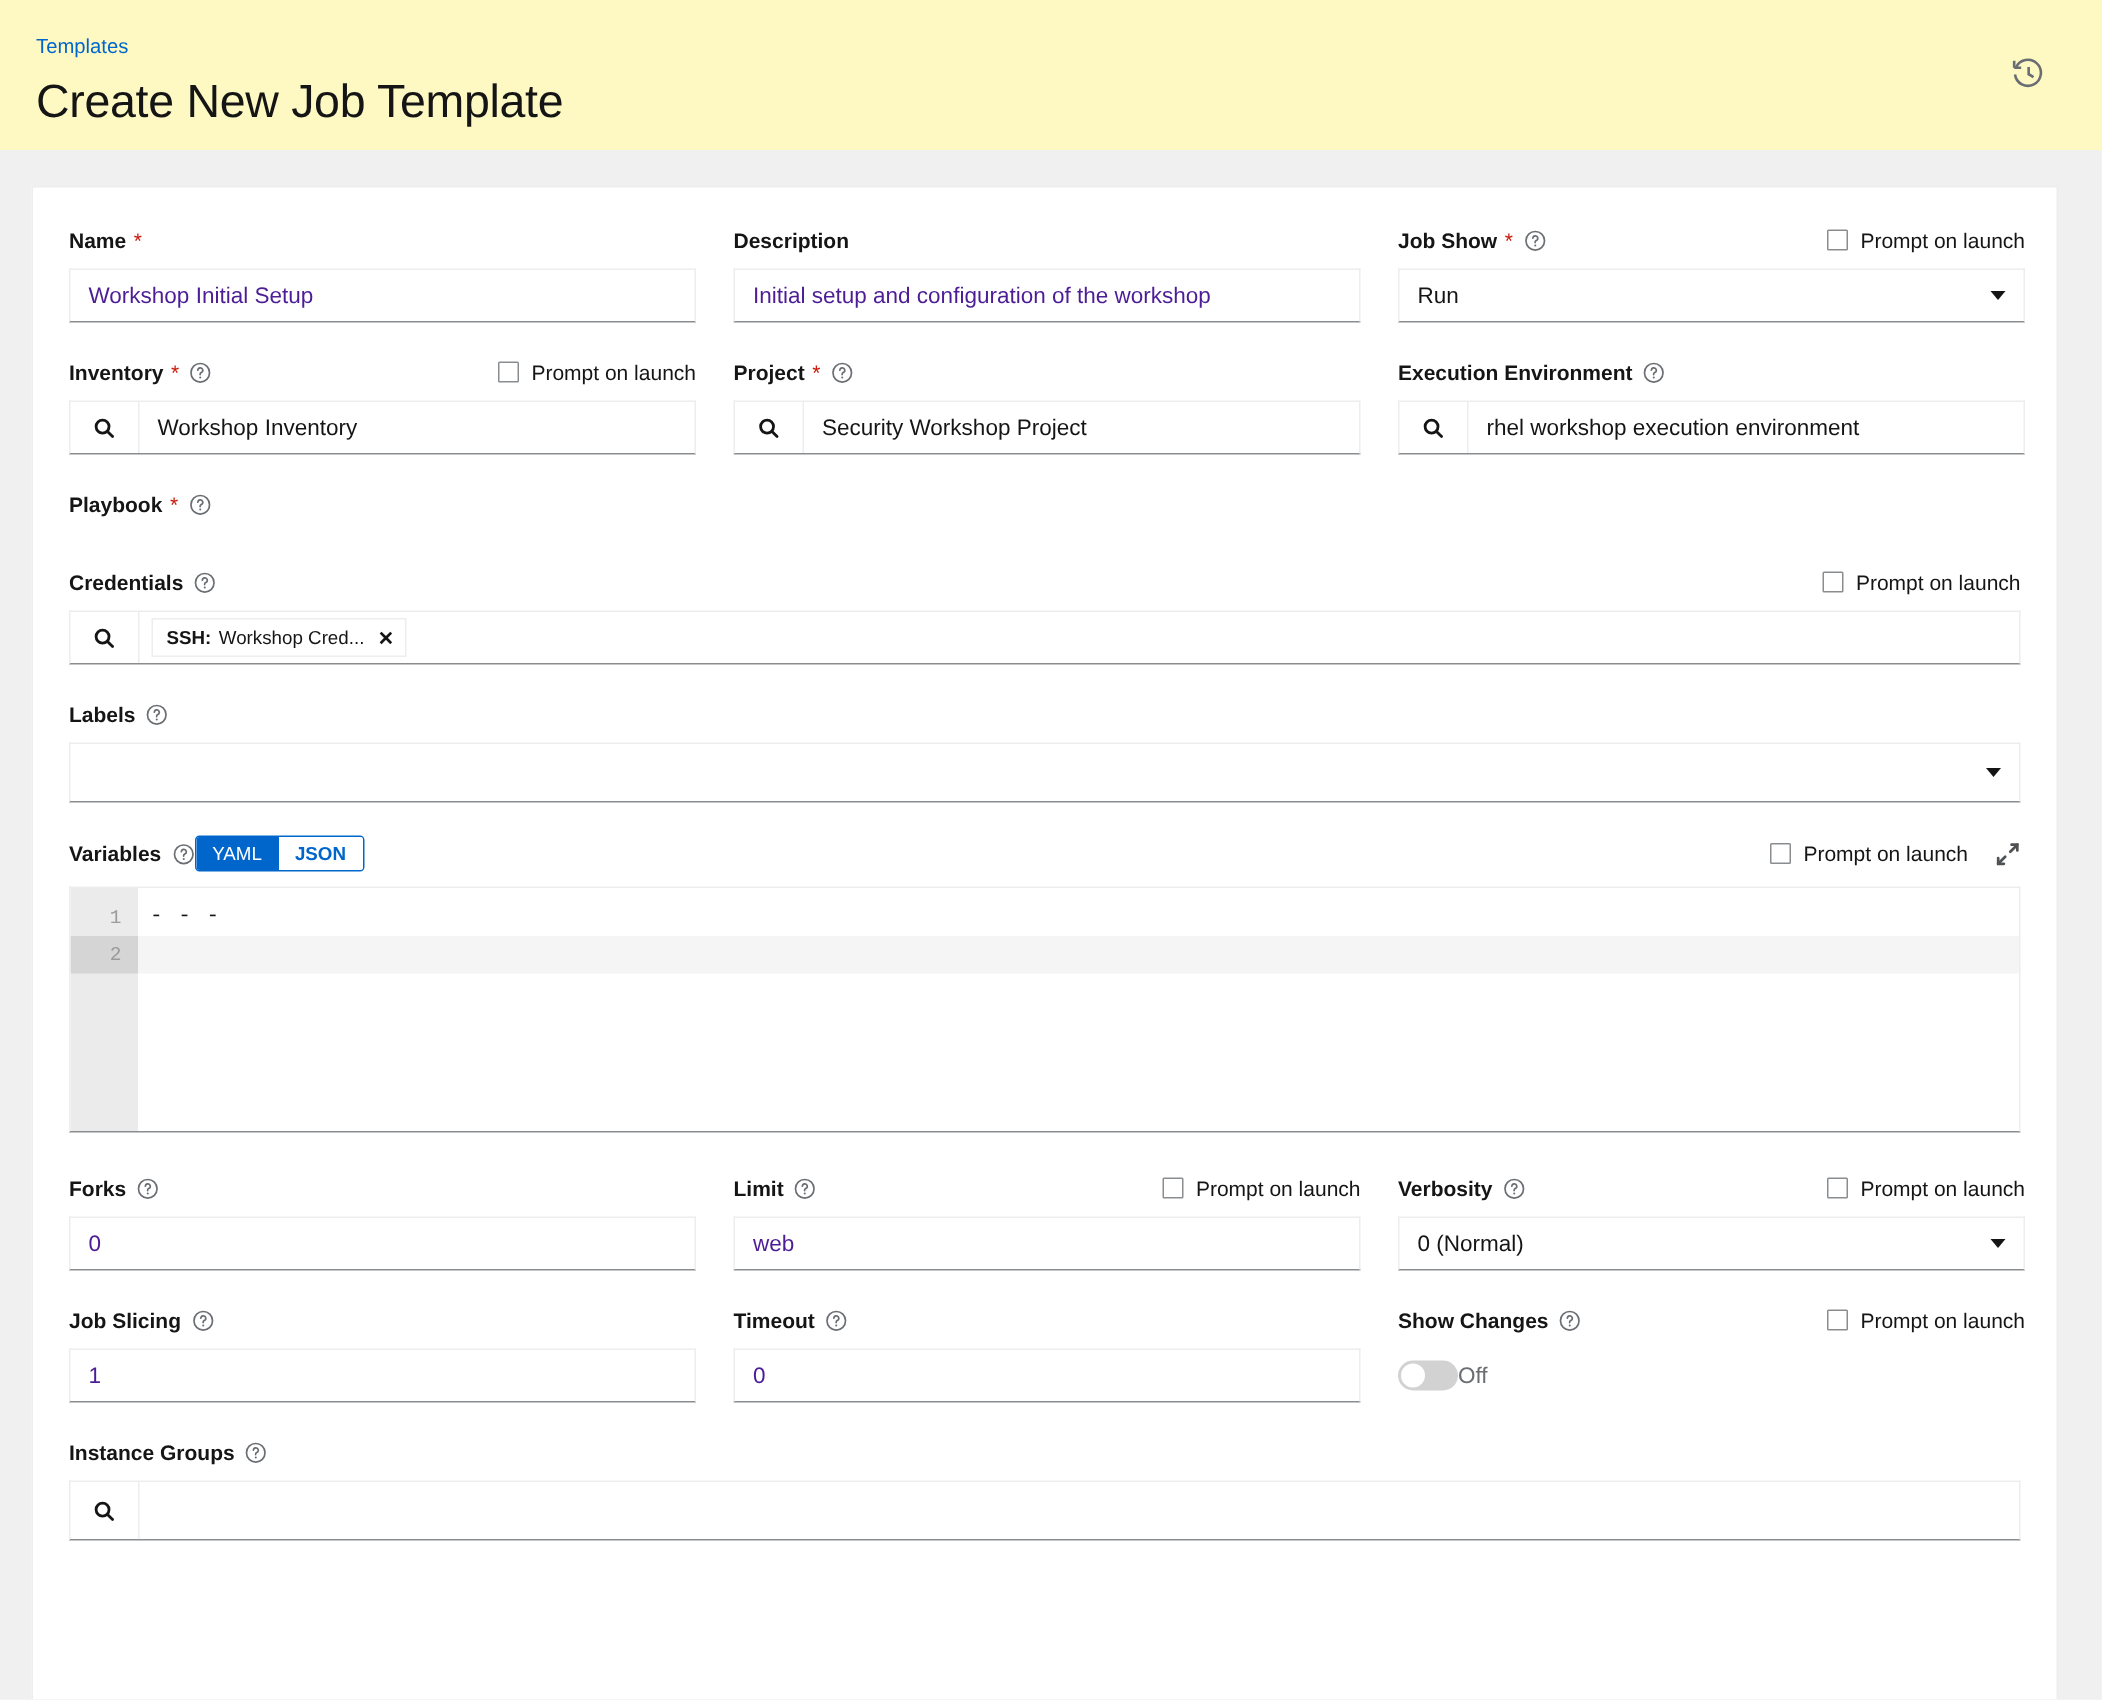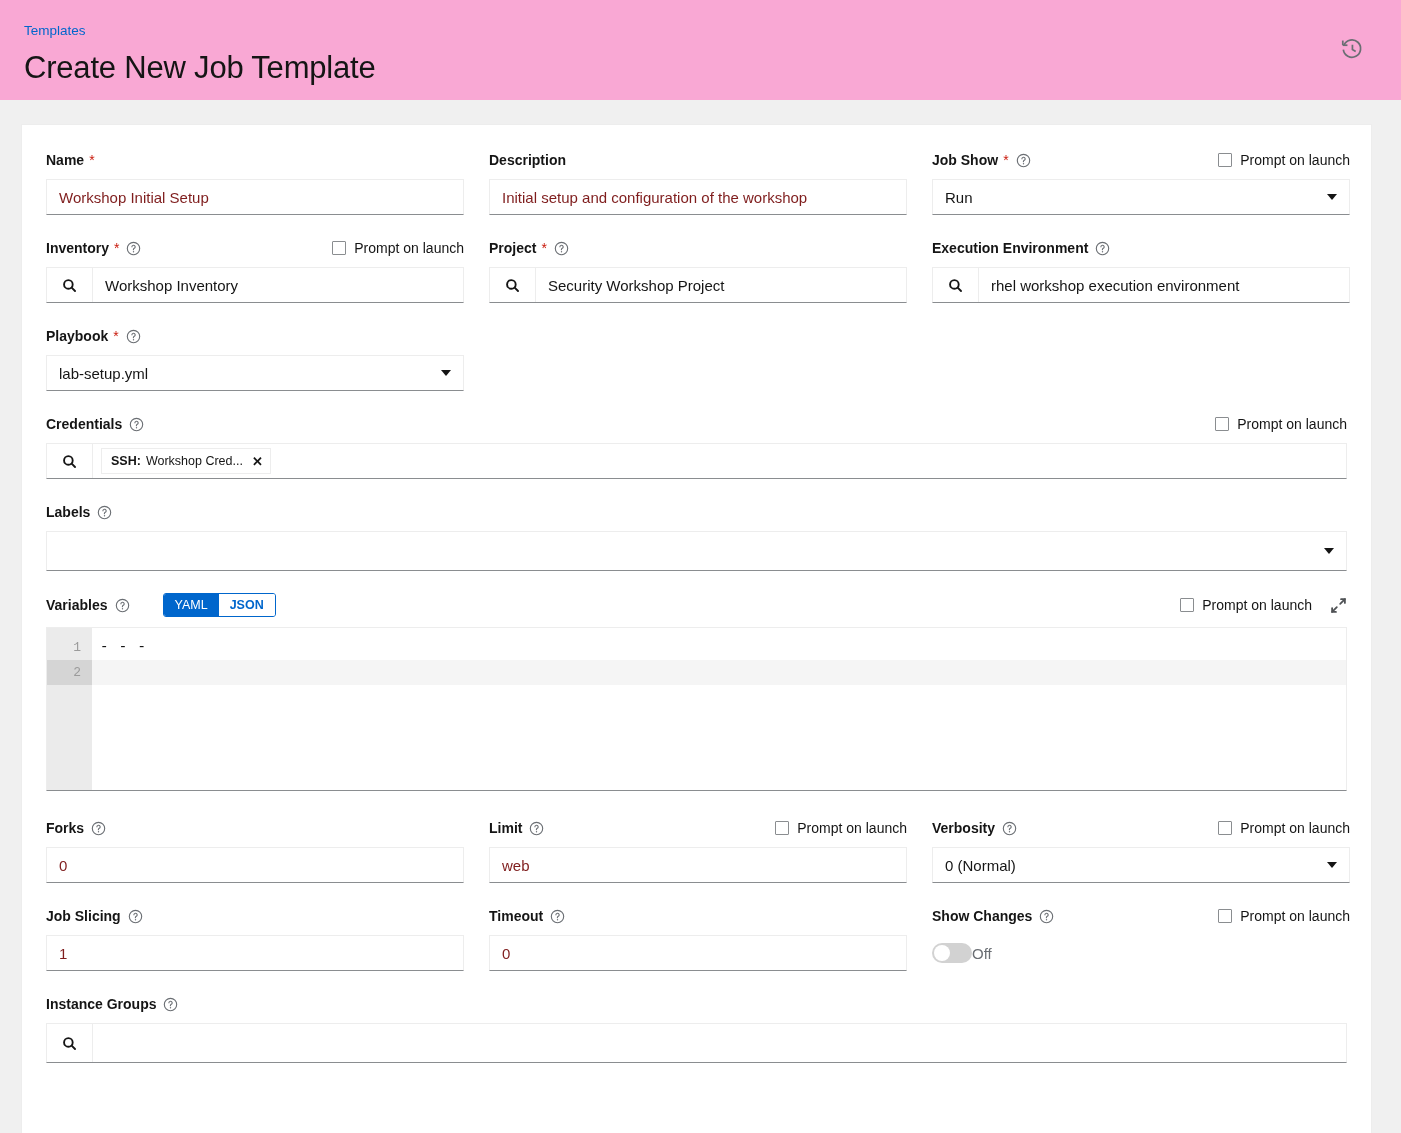--- a/index.html
+++ b/index.html
@@ -6,21 +6,21 @@
   html, body {
     margin: 0; padding: 0;
     width: 1401px; height: 1133px;
     background: #f0f0f0;
     font-family: "Liberation Sans", sans-serif;
     -webkit-font-smoothing: antialiased;
   }
 
   
   .page-header {
-    background: #f9a8d4;
+    background: #fef9c3;
     height: 100px;
     padding: 22px 24px 0 24px;
     position: relative;
   }
   .breadcrumb {
     font-size: 13.5px;
     color: #0066cc;
     line-height: 1.3;
     cursor: pointer;
   }
@@ -118,21 +118,21 @@
   
   .inp {
     height: 36px;
     border: 1px solid #ededed;
     border-bottom: 1px solid #8a8d90;
     background: #fff;
     display: flex;
     align-items: center;
     padding: 0 12px;
     font-size: 15px;
-    color: #7f1d1d;
+    color: #4c1d95;
     width: 100%;
   }
 
   
   .lookup {
     display: flex;
     align-items: stretch;
     border: 1px solid #ededed;
     border-bottom: 1px solid #8a8d90;
     background: #fff;
@@ -210,21 +210,21 @@
     width: 0; height: 0;
     border-left: 5px solid transparent;
     border-right: 5px solid transparent;
     border-top: 6px solid #151515;
   }
   .sel.empty { justify-content: flex-end; }
 
   
   .vartoggle {
     display: inline-flex;
-    margin-left: 33px;
+    margin-left: 0;
     border: 1px solid #0066cc;
     border-radius: 3px;
     overflow: hidden;
     height: 24px;
   }
   .vartoggle span {
     display: inline-flex;
     align-items: center;
     padding: 0 11px;
     font-size: 12.5px;
@@ -441,24 +441,20 @@
         <span class="flabel">Playbook</span>
         <span class="req">*</span>
         <span class="help-ico">
           <svg viewBox="0 0 16 16" width="15" height="15" fill="none" stroke="currentColor" stroke-width="1.2">
             <circle cx="8" cy="8" r="6.6"></circle>
             <path d="M6.3 6.2a1.75 1.75 0 1 1 2.3 1.7c-.5.2-.7.6-.7 1.1v.3" stroke-linecap="round"></path>
             <circle cx="8" cy="11.4" r="0.75" fill="currentColor" stroke="none"></circle>
           </svg>
         </span>
       </div>
-      <div class="sel">
-        <span>lab-setup.yml</span>
-        <span class="caret"></span>
-      </div>
     </div>
     <div class="col"></div>
     <div class="col"></div>
   </div>
 
   <div class="row">
     <div class="col full">
       <div class="label-line">
         <span class="flabel">Credentials</span>
         <span class="help-ico">

